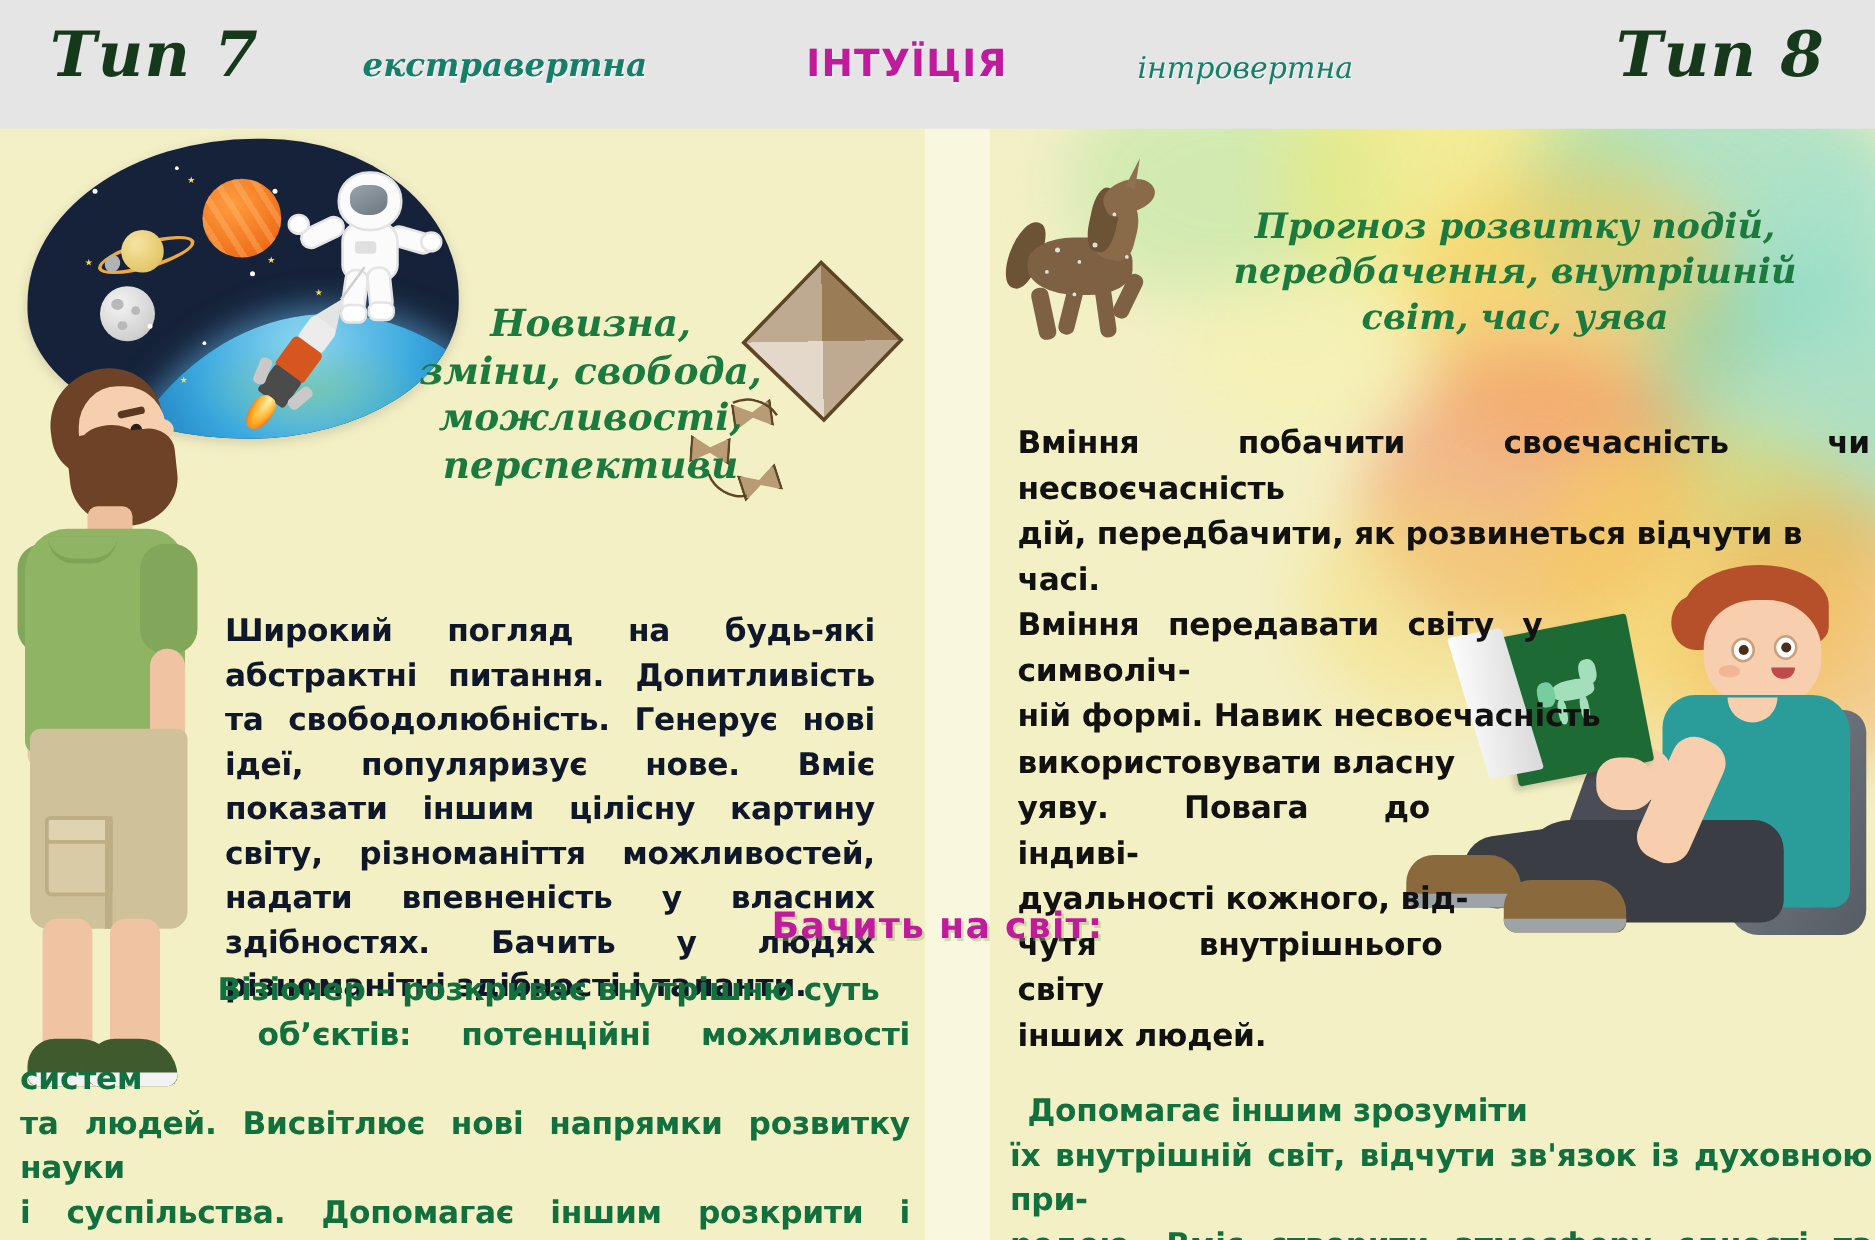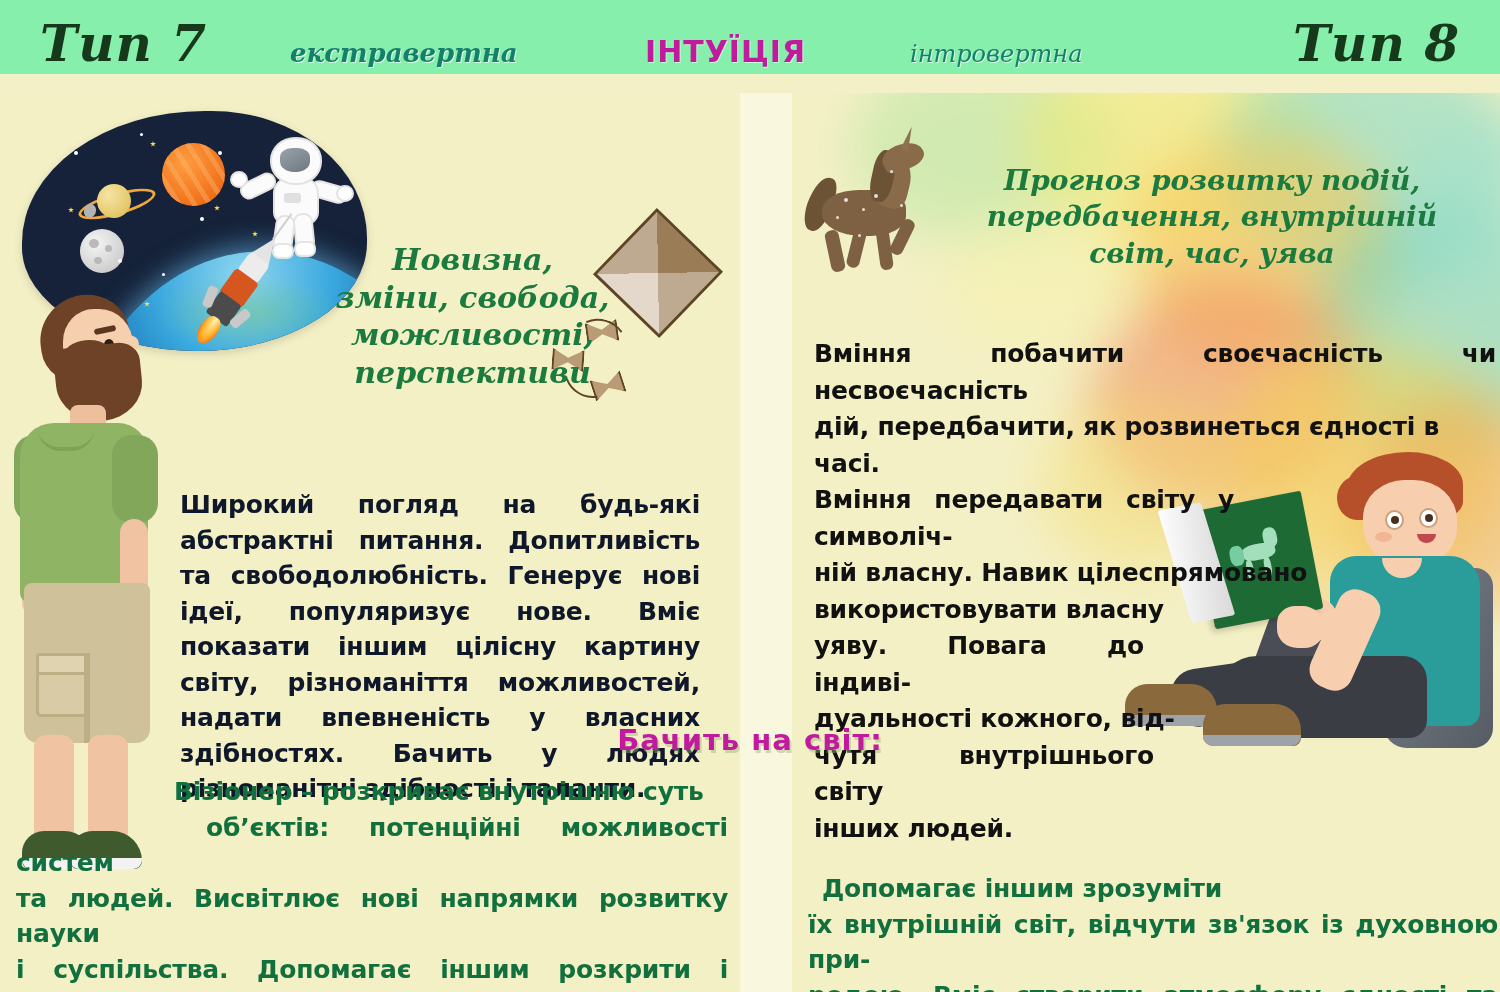--- a/index.html
+++ b/index.html
@@ -6,22 +6,22 @@
   body{
     width:1500px;height:992px;
     background:#f2efc9;
     font-family:"DejaVu Sans","Liberation Sans",sans-serif;
     overflow:hidden;
   }
   .page{position:relative;width:1500px;height:992px;overflow:hidden;background:#f3f0c8;}
 
   
   .header{
-    position:absolute;left:0;top:0;width:1500px;height:74px;
-    background:#86efac;
+    position:absolute;left:0;top:0;width:1500px;height:103px;
+    background:#e5e5e5;
     z-index:40;
   }
   .hdr-type-left{
     position:absolute;left:40px;top:14px;
     font-family:"DejaVu Serif","Liberation Serif",serif;
     font-style:italic;font-weight:bold;font-size:50px;color:#17391b;
     letter-spacing:1px;
   }
   .hdr-type-right{
     position:absolute;right:40px;top:14px;
@@ -559,23 +559,23 @@
       <div class="shoe" style="left:0px;top:236px;width:92px;">
           <div class="sole"></div>
         </div>
       <div class="shoe" style="left:78px;top:256px;width:98px;">
           <div class="sole"></div>
         </div>
     </div>
 
     <div class="body-right">
       <p class="just">Вміння побачити своєчасність чи несвоєчасність</p>
-      <p>дій, передбачити, як розвинеться єдності в часі.</p>
+      <p>дій, передбачити, як розвинеться відчути в часі.</p>
       <p class="narrow">Вміння передавати світу у символіч-</p>
-      <p>ній власну. Навик цілеспрямовано</p>
+      <p>ній формі. Навик несвоєчасність</p>
       <p>використовувати власну</p>
       <p class="narrow" style="width:330px;">уяву. Повага до індиві-</p>
       <p>дуальності кожного, від-</p>
       <p class="narrow" style="width:340px;">чутя внутрішнього світу</p>
       <p>інших людей.</p>
     </div>
 
     <div class="bottom-right">
       <p style="text-indent:14px;">Допомагає іншим зрозуміти</p>
       <p>їх внутрішній світ, відчути зв'язок із духовною при-</p>

